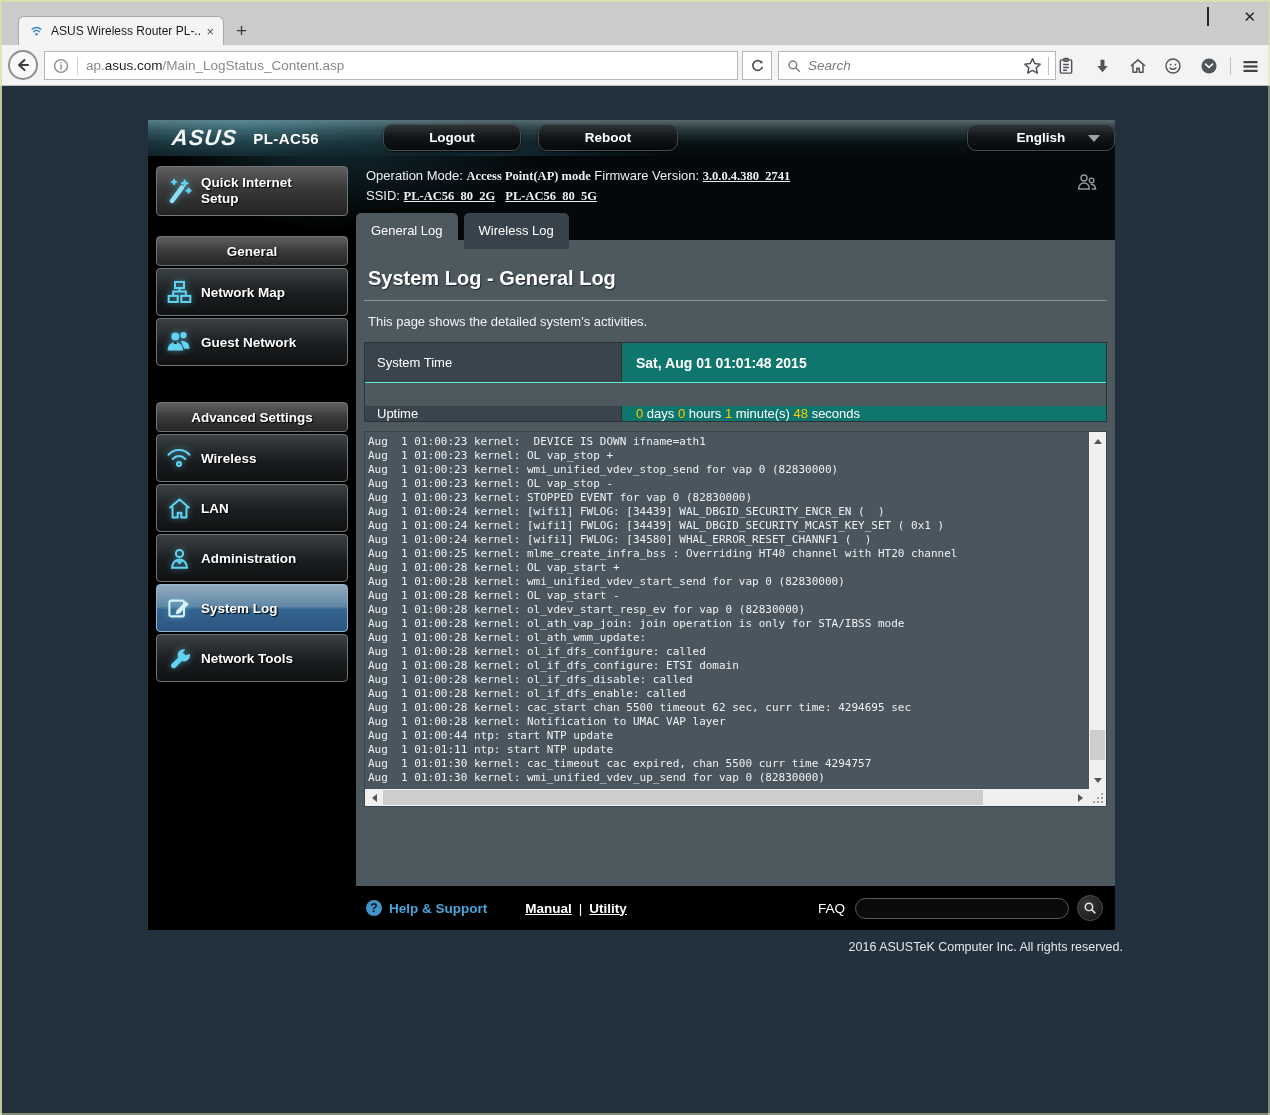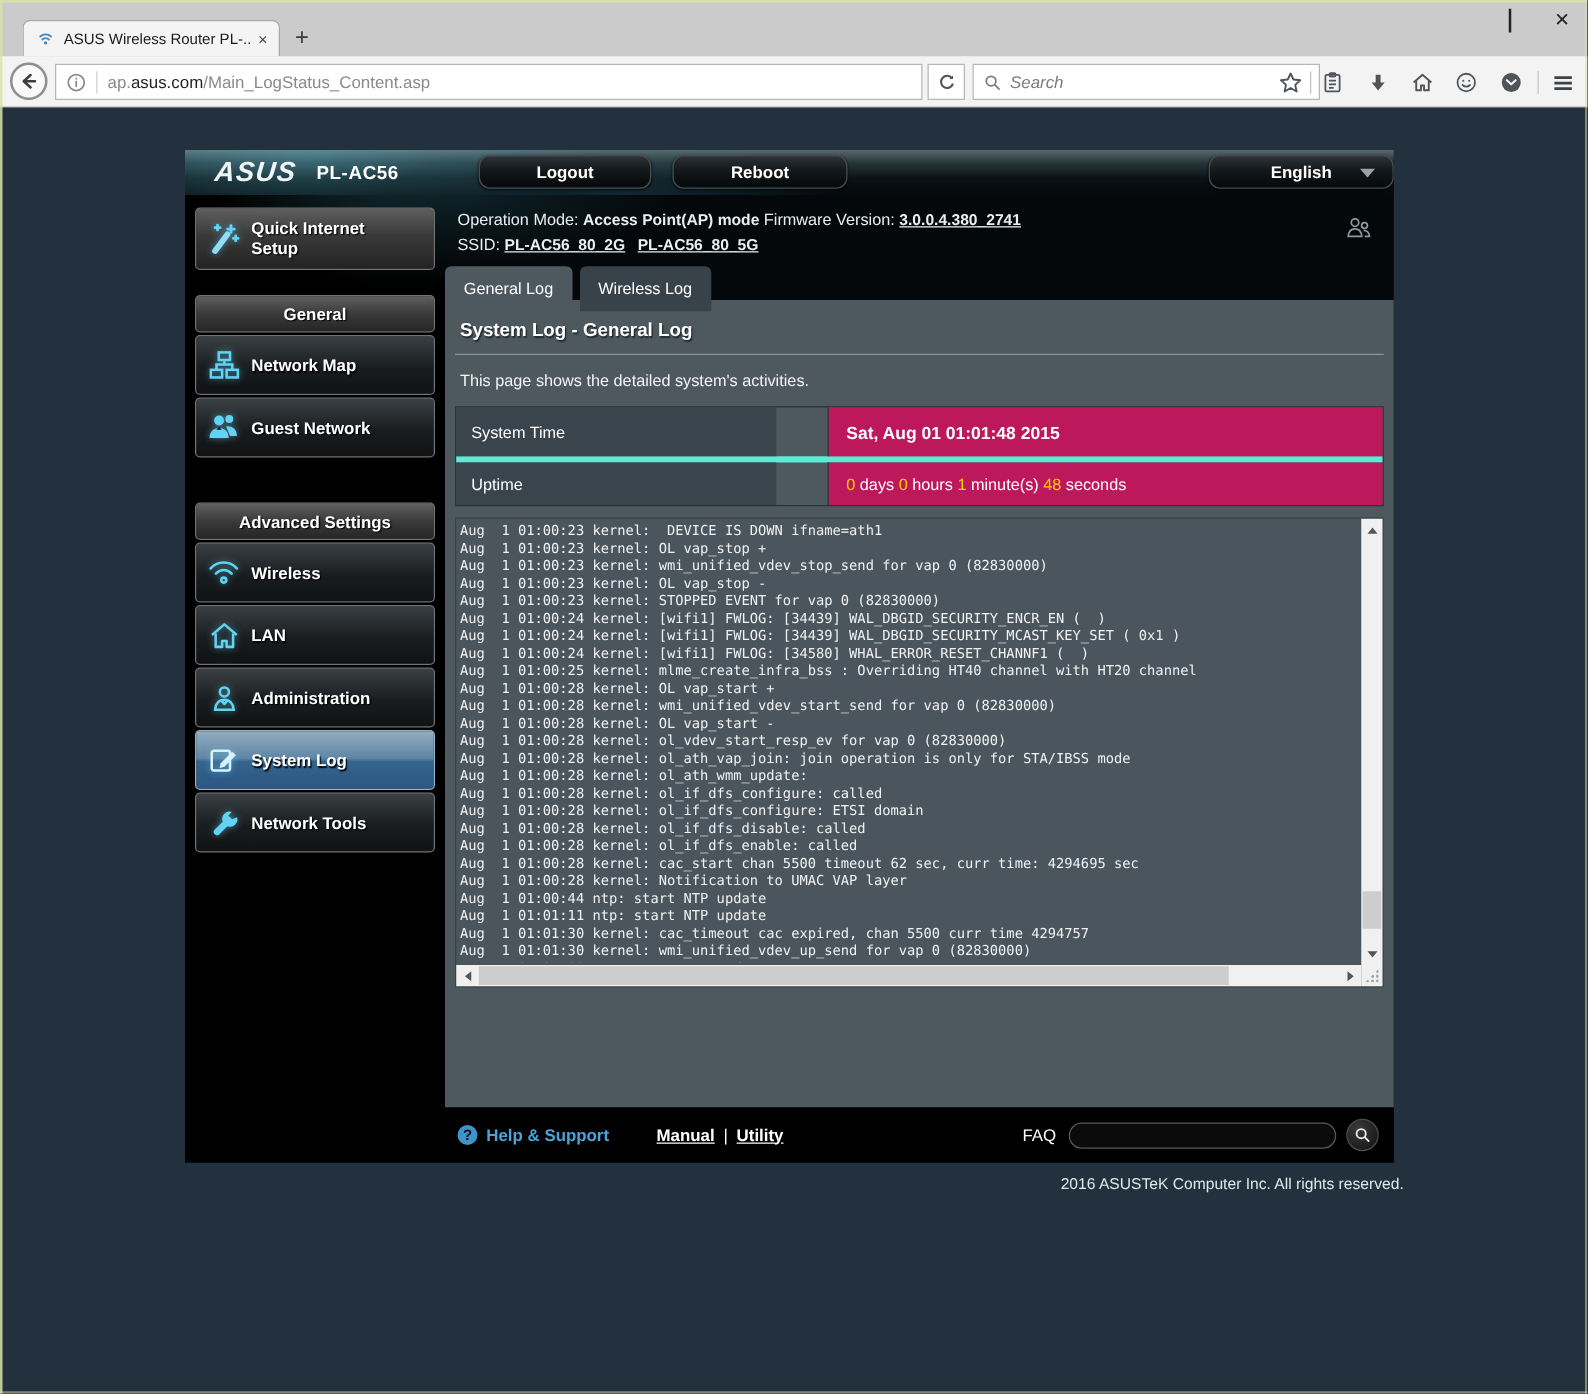--- a/index.html
+++ b/index.html
@@ -90,42 +90,42 @@
     border-color:#93b4cc; }
   .side-icon { width:44px; display:flex; align-items:center; justify-content:center; flex:0 0 auto;
     filter:drop-shadow(0 0 3px rgba(90,200,235,.6)); }
   .gap { height:16px; }
 
   
   .main { position:relative; flex:1; }
   .main::before{content:"";position:absolute;top:0;left:0;width:320px;height:120px;pointer-events:none;
     background:radial-gradient(ellipse 260px 80px at 0% 0%, rgba(60,150,175,.18), transparent 70%);}
   .opmode { padding:10px 0 0 10px; font-size:13px; color:#eaeff1; line-height:19px; position:relative; z-index:1;}
-  .mono-b { font-family:Liberation Sans, sans-serif; font-weight:bold; font-size:12.5px; }
+  .mono-b { font-family:Liberation Serif, serif; font-weight:bold; font-size:12.5px; }
   .u { text-decoration:underline; }
   .link-gap { display:inline-block; width:10px; }
   .clients-icon { position:absolute; right:16px; top:16px; z-index:1; }
 
   .tabs { display:flex; margin-top:7px; position:relative; z-index:1; }
   .tab-item { height:36px; line-height:36px; padding:0 15px; margin-right:6px; border-radius:5px 5px 0 0;
     background:#37424a; color:#fff; font-size:13px; cursor:pointer; }
   .tab-item.active { background:#4d585f; }
 
   .panel { position:absolute; top:84px; left:0; right:0; height:646px; background:#4d585f; padding:0 8px; }
-  .panel-title { margin:16px 4px 0; font-size:15px; font-weight:bold; color:#fff; text-shadow:1px 1px 1px #232a2e; }
+  .panel-title { margin:27px 4px 0; font-size:20px; font-weight:bold; color:#fff; text-shadow:1px 1px 1px #232a2e; }
   .panel-hr { margin-top:10px; border-bottom:1px solid #8a9398; }
   .panel-desc { margin:13px 4px 0; font-size:13px; color:#f2f5f6; }
 
   .info-table { margin-top:13px; border:1px solid #29333a; }
   .info-row { display:flex; height:39px; }
-  .info-row + .info-row { border-top:5px solid #5eead4; }
+  .info-row + .info-row { border-top:1px solid #5eead4;align-items:flex-end; }
   .cell-label { width:256px; background:#39444c; color:#fff; font-size:13px;
     display:flex; align-items:center; padding-left:12px; flex:0 0 auto; }
-  .cell-value { flex:1; background:#be185d; border-left:1px solid #29333a;
-    display:flex; align-items:center; padding-left:14px; color:#fff; white-space:pre;margin-left:41px; }
+  .cell-value { flex:1; background:#0f766e; border-left:1px solid #29333a;
+    display:flex; align-items:center; padding-left:14px; color:#fff; white-space:pre; }
   .time-val { font-weight:bold; font-size:14px; }
   .uptime-val { font-size:13px; }
   .num { color:#ffcc00; }
 
   .logbox { position:relative; margin-top:9px; height:376px; background:#4a555d; border:1px solid #39434a; }
   .log-pre { position:absolute; top:1px; left:3px; right:19px; bottom:19px; overflow:hidden;
     font-family:"DejaVu Sans Mono",monospace; font-size:11px; line-height:14px; color:#eef2f4; white-space:pre; padding-top:2px;}
   .vscroll { position:absolute; top:0; right:0; bottom:17px; width:17px; background:#f0f0f0; }
   .hscroll { position:absolute; left:0; right:17px; bottom:0; height:17px; background:#f0f0f0; }
   .grip { position:absolute; right:0; bottom:0; width:17px; height:17px; background:#f0f0f0; }

